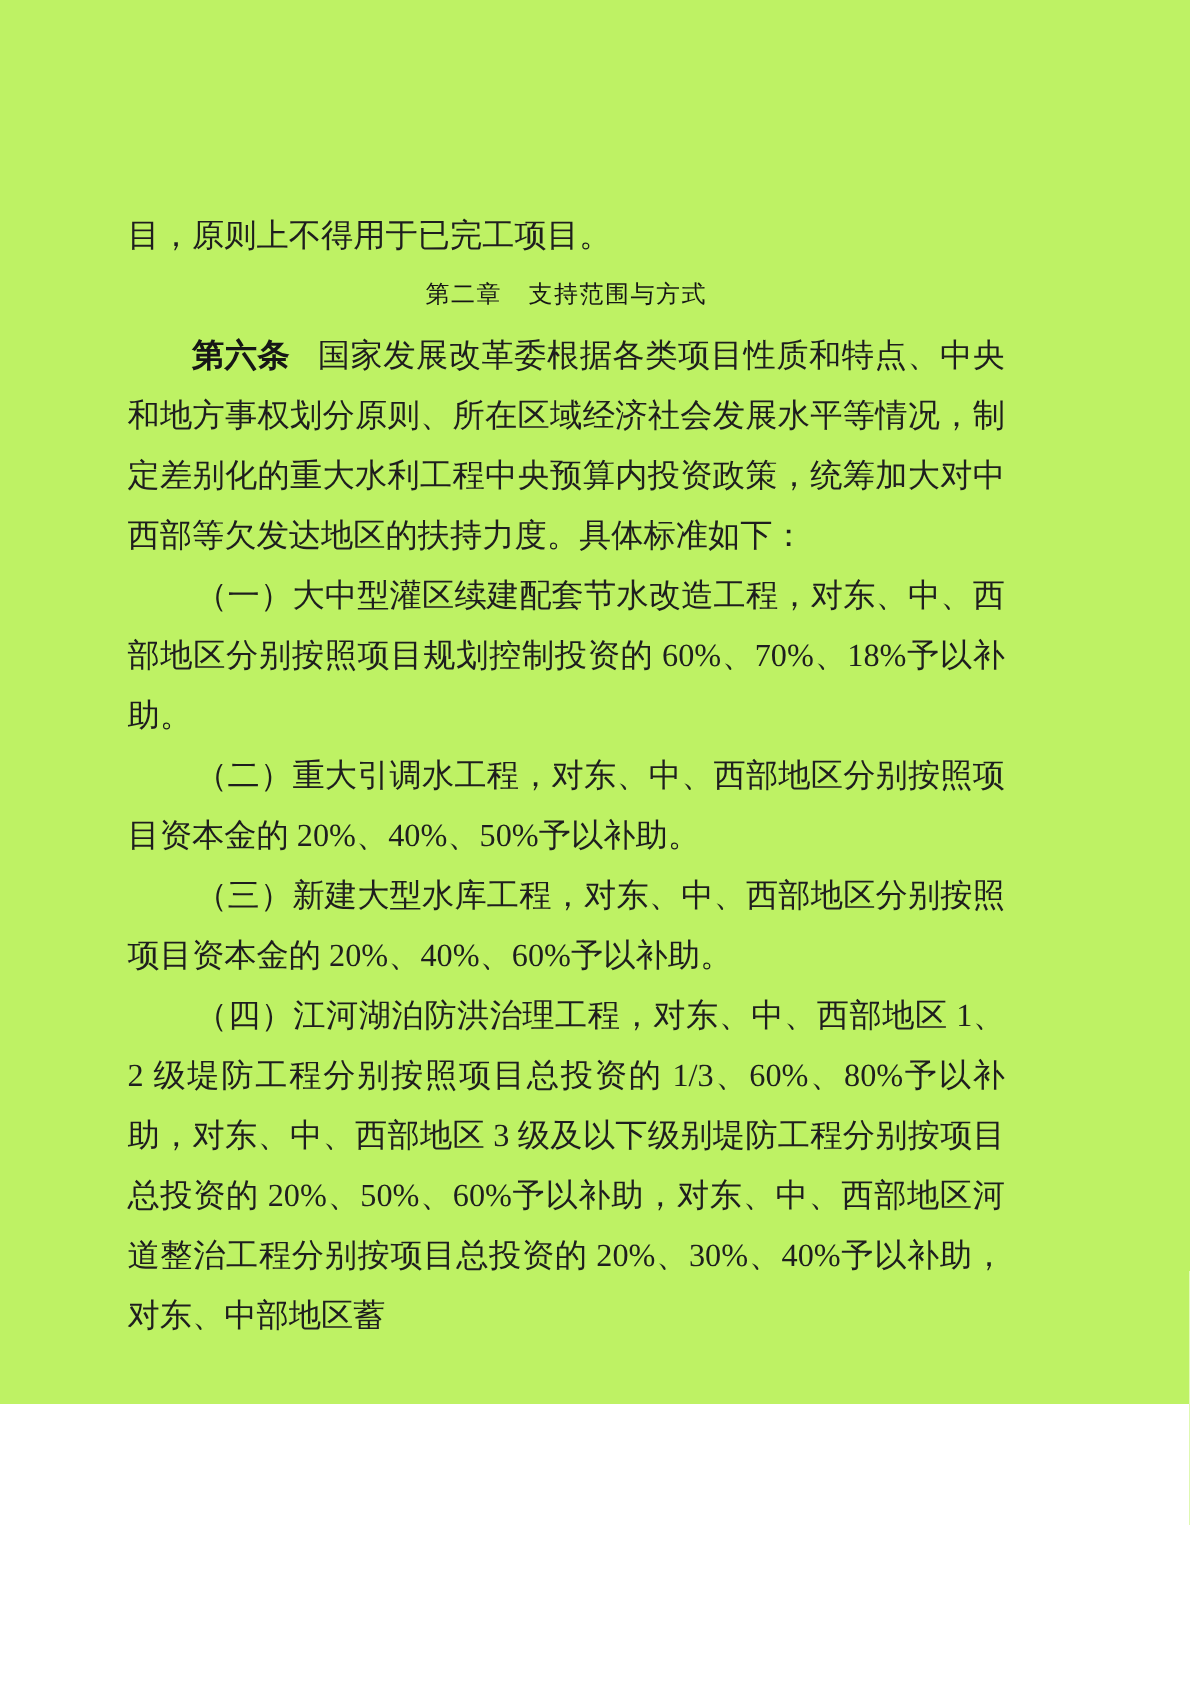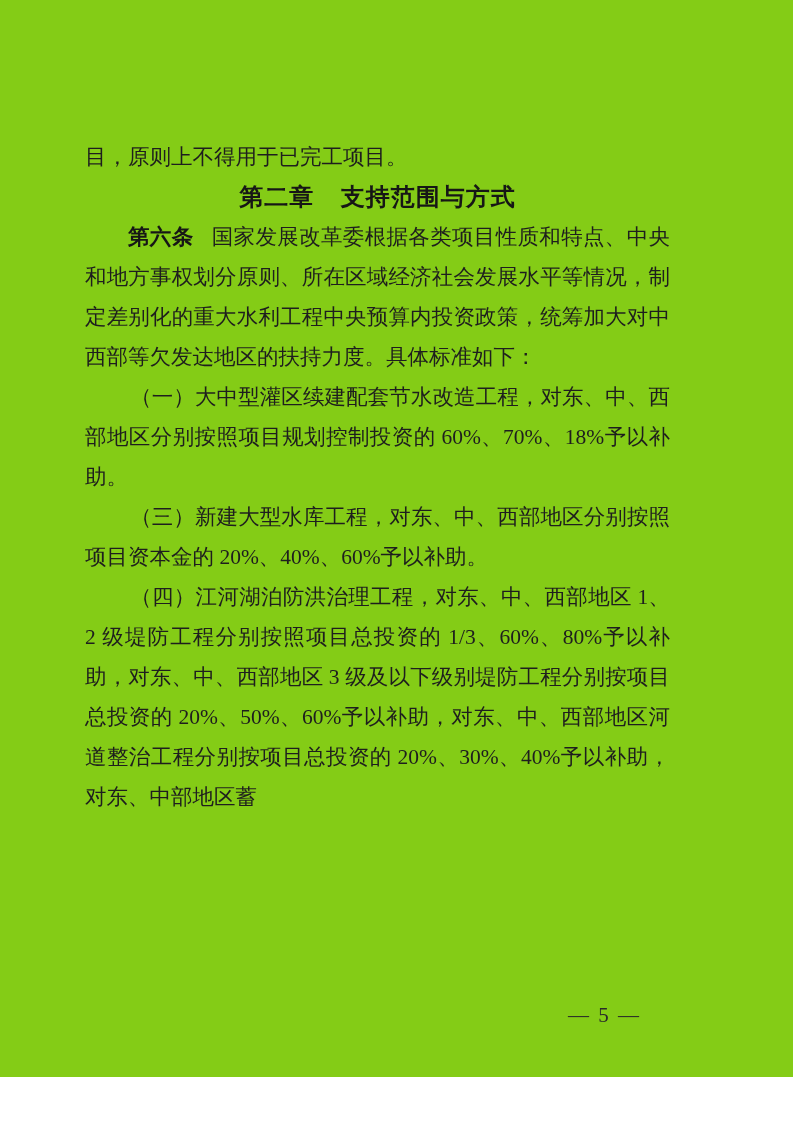--- a/index.html
+++ b/index.html
@@ -3,22 +3,22 @@
 <meta charset="utf-8">
 <style>
   html, body {
     margin: 0;
     padding: 0;
     background: #ffffff;
   }
   .page {
     position: relative;
     width: 793px;
-    height: 1077px;
-    background: #84cc16;
+    height: 936px;
+    background: #bef264;
     color: #1e1e1e;
     overflow: hidden;
   }
   .content {
     position: absolute;
     left: 85px;
     top: 137px;
     width: 585px;
     font-family: "Liberation Serif", "DejaVu Serif", serif;
     font-size: 21.5px;
@@ -32,22 +32,22 @@
   .indent {
     text-indent: 2em;
   }
   .clause {
     text-indent: 2.1em;
   }
   .chapter {
     margin: 3px 0 0 0;
     text-align: center;
     font-family: "Liberation Sans", "DejaVu Sans", sans-serif;
-    font-size: 24px;
-    font-weight: 700;
+    font-size: 16px;
+    font-weight: 400;
     line-height: 40px;
     letter-spacing: 1px;
     color: #161616;
   }
   .chapter-title {
     margin-left: 1.1em;
   }
   .article-label {
     font-family: "Liberation Sans", "DejaVu Sans", sans-serif;
     font-weight: 700;
@@ -73,20 +73,21 @@
 
     <p>目，原则上不得用于已完工项目。</p>
 
     <p class="chapter"><span>第二章</span><span class="chapter-title">支持范围与方式</span></p>
 
 
     <p class="indent"><span class="article-label">第六条</span><span>国家发展改革委根据各类项目性质和特点、中央和地方事权划分原则、所在区域经济社会发展水平等情况，制定差别化的重大水利工程中央预算内投资政策，统筹加大对中西部等欠发达地区的扶持力度。具体标准如下：</span></p>
 
     <p class="clause">（一）大中型灌区续建配套节水改造工程，对东、中、西部地区分别按照项目规划控制投资的 60%、70%、18%予以补助。</p>
 
+    <p class="clause">（二）重大引调水工程，对东、中、西部地区分别按照项目资本金的 20%、40%、50%予以补助。</p>
 
     <p class="clause">（三）新建大型水库工程，对东、中、西部地区分别按照项目资本金的 20%、40%、60%予以补助。</p>
 
     <p class="clause">（四）江河湖泊防洪治理工程，对东、中、西部地区 1、2 级堤防工程分别按照项目总投资的 1/3、60%、80%予以补助，对东、中、西部地区 3 级及以下级别堤防工程分别按项目总投资的 20%、50%、60%予以补助，对东、中、西部地区河道整治工程分别按项目总投资的 20%、30%、40%予以补助，对东、中部地区蓄</p>
 
   </div>
 
   <div class="page-number">— 5 —</div>
 </div>
 

